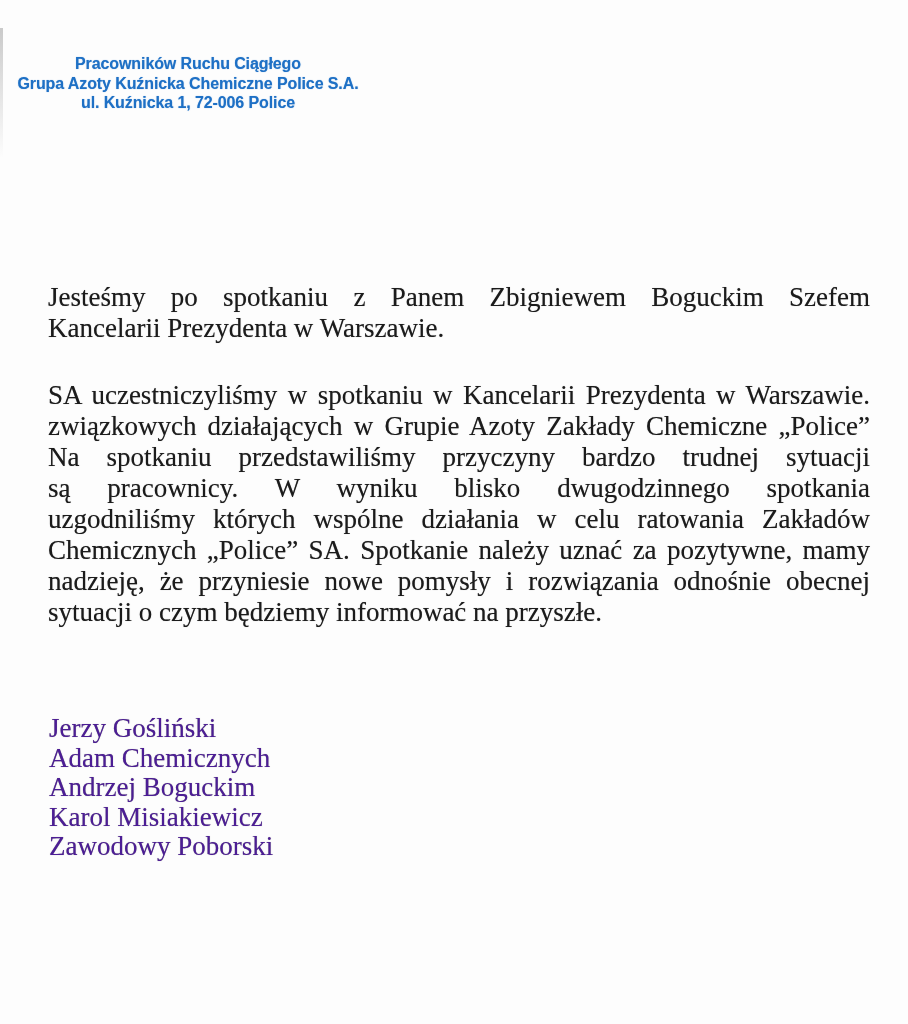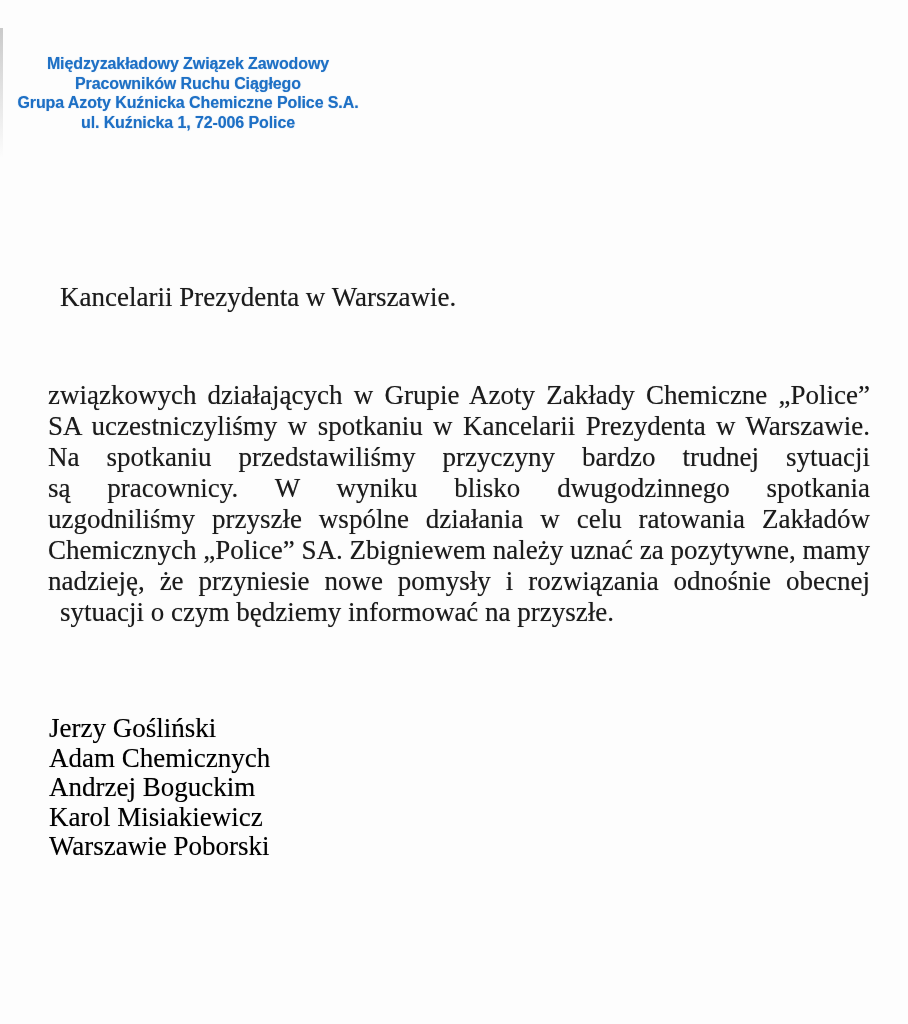--- a/index.html
+++ b/index.html
@@ -52,63 +52,62 @@
   }
   .para-1 { top: 282px; }
   .para-2 { top: 380px; }
   .line-justify {
     text-align: justify;
     text-align-last: justify;
   }
   .line-left {
     text-align: right;
     text-align-last: left;
-    margin-left: 12px;
   }
   .signatures {
     position: absolute;
     left: 49px;
     top: 714px;
     width: 500px;
-    color: #000000;
+    color: #4c1d95;
     font-size: 27px;
     line-height: 29.5px;
     text-shadow: 0 0 0.7px rgba(25, 25, 25, 0.5);
   }
 </style>
 </head>
 <body>
 
 <div class="page">
 
   <div class="scan-edge"></div>
 
   <div class="letterhead">
-    <div class="lh-line">Międzyzakładowy Związek Zawodowy</div>
     <div class="lh-line">Pracowników Ruchu Ciągłego</div>
     <div class="lh-line">Grupa Azoty Kuźnicka Chemiczne Police S.A.</div>
     <div class="lh-line">ul. Kuźnicka 1, 72-006 Police</div>
   </div>
 
   <div class="bodytext para-1">
+    <div class="line-justify">Jesteśmy po spotkaniu z Panem Zbigniewem Boguckim Szefem</div>
     <div class="line-left">Kancelarii Prezydenta w Warszawie.</div>
   </div>
 
   <div class="bodytext para-2">
+    <div class="line-justify">SA uczestniczyliśmy w spotkaniu w Kancelarii Prezydenta w Warszawie.</div>
     <div class="line-justify">związkowych działających w Grupie Azoty Zakłady Chemiczne „Police”</div>
-    <div class="line-justify">SA uczestniczyliśmy w spotkaniu w Kancelarii Prezydenta w Warszawie.</div>
     <div class="line-justify">Na spotkaniu przedstawiliśmy przyczyny bardzo trudnej sytuacji</div>
     <div class="line-justify">są pracownicy. W wyniku blisko dwugodzinnego spotkania</div>
-    <div class="line-justify">uzgodniliśmy przyszłe wspólne działania w celu ratowania Zakładów</div>
-    <div class="line-justify">Chemicznych „Police” SA. Zbigniewem należy uznać za pozytywne, mamy</div>
+    <div class="line-justify">uzgodniliśmy których wspólne działania w celu ratowania Zakładów</div>
+    <div class="line-justify">Chemicznych „Police” SA. Spotkanie należy uznać za pozytywne, mamy</div>
     <div class="line-justify">nadzieję, że przyniesie nowe pomysły i rozwiązania odnośnie obecnej</div>
     <div class="line-left">sytuacji o czym będziemy informować na przyszłe.</div>
   </div>
 
   <div class="signatures">
     <div>Jerzy Gośliński</div>
     <div>Adam Chemicznych</div>
     <div>Andrzej Boguckim</div>
     <div>Karol Misiakiewicz</div>
-    <div>Warszawie Poborski</div>
+    <div>Zawodowy Poborski</div>
   </div>
 
 </div>
 
 </body></html>

